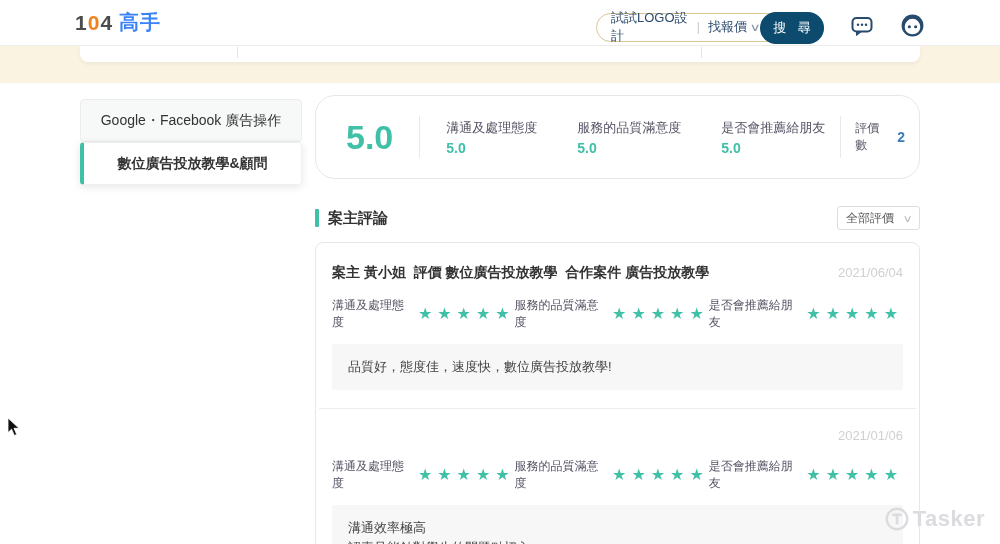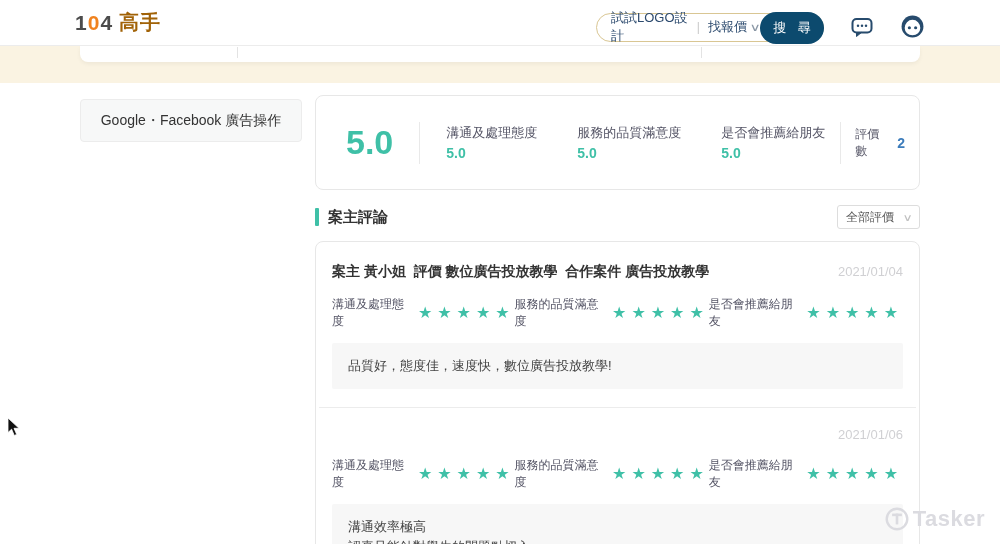--- a/index.html
+++ b/index.html
@@ -10,22 +10,22 @@
   }
   
   .header {
     position:absolute; left:0; top:0; width:1000px; height:46px;
     background:#fff; border-bottom:1px solid #ececec;
     display:flex; align-items:center; padding:0 75px; z-index:30;
   }
   .logo { display:flex; align-items:center; font-weight:bold; font-size:21px; color:#4c4c4c; letter-spacing:1px; }
   .logo .d { color:#4c4c4c; }
   .logo .zero { color:#f0821e; }
-  .logo .brand-name { margin-left:6px; font-size:20px; color:#a16207; font-weight:bold; }
-  .header-right { margin-left:auto; display:flex; align-items:flex-end; gap:26px;margin-top:9px; }
+  .logo .brand-name { margin-left:6px; font-size:20px; color:#3b82f6; font-weight:bold; }
+  .header-right { margin-left:auto; display:flex; align-items:center; gap:26px;margin-top:9px; }
   .search-pill {
     position:relative; display:flex; align-items:center; height:29px; width:228px;
     border:1px solid #d9c693; border-radius:15px; padding:0 64px 0 14px;
     font-size:13px; color:#2c4a6e; cursor:text; background:#fff;
   }
   .search-pill .divider-bar { color:#c9c9c9; margin:0 8px; font-size:12px; }
   .search-cat { display:flex; align-items:center; gap:4px; color:#2c4a6e; cursor:pointer; white-space:nowrap; }
   .search-cat .chev { color:#8a97a5; font-size:11px; transform:scaleX(1.4); }
   .search-btn {
     position:absolute; right:-1px; top:-2px; height:32px; width:64px;
@@ -48,34 +48,34 @@
     background:#f7f8f8; border:1px solid #ececec; border-radius:4px;
     font-size:14px; color:#333; cursor:pointer; text-align:center;
   }
   .side-tab.active {
     background:#fff; border:1px solid #f0f0f0; border-left:4px solid #3fc0a7;
     box-shadow:0 2px 8px rgba(0,0,0,0.10); font-weight:bold;
   }
   
   .main { position:absolute; left:315px; top:95px; width:605px; z-index:5; }
   .summary-card {
-    height:95px; border:1px solid #e7e7e7; border-radius:8px; background:#fff;
+    height:84px; border:1px solid #e7e7e7; border-radius:20px; background:#fff;
     display:flex; align-items:center;
   }
   .overall-score { font-size:34px; font-weight:bold; color:#3fc0a7; margin-left:30px; }
   .vdiv { width:1px; height:42px; background:#e9e9e9; margin:0 26px; }
   .cats { display:flex; gap:40px; }
   .cat .cat-label { font-size:13px; color:#556; margin-bottom:3px; }
   .cat .cat-score { font-size:14px; font-weight:bold; color:#3fc0a7; }
   .count-wrap { margin-left:auto; display:flex; align-items:center; margin-right:14px; }
   .count-wrap .vdiv2 { width:1px; height:42px; background:#e9e9e9; margin-right:14px; }
   .count-label { width:34px; font-size:12px; color:#556; line-height:17px; }
   .count-num { font-size:14px; font-weight:bold; color:#3c7cbb; margin-left:8px; }
   
-  .section-head { display:flex; align-items:center; margin-top:13px; height:28px;justify-content:space-between; }
+  .section-head { display:flex; align-items:center; margin-top:25px; height:28px;justify-content:space-between; }
   .section-title { display:flex; align-items:center; font-size:15px; font-weight:bold; color:#333; }
   .section-title .bar { width:4px; height:18px; background:#3fc0a7; margin-right:9px; border-radius:1px; }
   .filter-select {
     margin-left:auto; width:83px; height:24px; border:1px solid #ddd; border-radius:3px;
     display:flex; align-items:center; padding:0 8px; font-size:12px; color:#555;
     background:#fff; cursor:pointer;
   }
   .filter-select .chev { margin-left:auto; color:#c0c0c0; font-size:10px; transform:scaleX(1.4); }
   
   .reviews-card {
@@ -150,20 +150,23 @@
   <div class="tabbar-remnant">
     <span class="vsep" style="left:157px"></span>
     <span class="vsep" style="left:621px"></span>
   </div>
 </div>
 
 <nav class="sidebar">
   <div class="side-tab">
     <span>Google・Facebook 廣告操作</span>
   </div>
+  <div class="side-tab active">
+    <span>數位廣告投放教學&amp;顧問</span>
+  </div>
 </nav>
 
 <main class="main">
 
   <section class="summary-card">
     <div class="overall-score">5.0</div>
     <div class="vdiv"></div>
     <div class="cats">
       <div class="cat">
         <div class="cat-label">溝通及處理態度</div>
@@ -194,21 +197,21 @@
       <span>全部評價</span>
       <span class="chev">∨</span>
     </div>
   </div>
 
   <section class="reviews-card">
 
     <article>
       <div class="review-title-row">
         <span class="review-title">案主 黃小姐  評價 數位廣告投放教學  合作案件 廣告投放教學</span>
-        <span class="review-date">2021/01/04</span>
+        <span class="review-date">2021/06/04</span>
       </div>
       <div class="ratings-row">
         <div class="rating-group">
           <span>溝通及處理態度</span>
           <span class="stars">★★★★★</span>
         </div>
         <div class="rating-group">
           <span>服務的品質滿意度</span>
           <span class="stars">★★★★★</span>
         </div>

